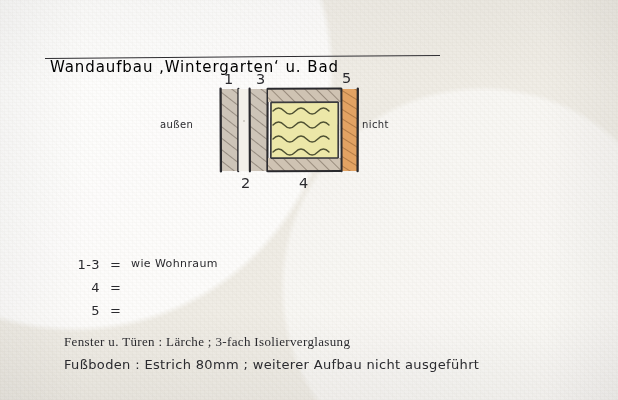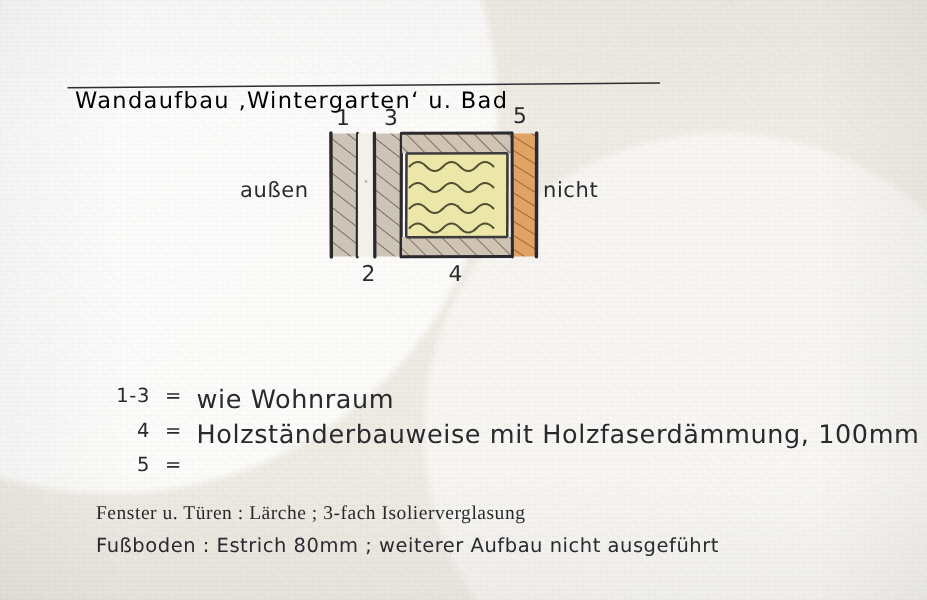--- a/index.html
+++ b/index.html
@@ -46,28 +46,28 @@
     margin-top:31px;
   }
   #title-rule{
     position:absolute;left:45px;top:58px;width:395px;height:0;
     border-top:1.4px solid #2e2d31;
     transform:rotate(-0.45deg);transform-origin:left center;
   }
 
   
   #diagram{position:absolute;left:0;top:0;width:618px;height:400px;}
-  .lbl{position:absolute;font-size:14px;color:#2a2a2e;}
+  .lbl{position:absolute;font-size:10px;color:#2a2a2e;}
   .numlbl{position:absolute;font-size:14.5px;color:#2a2a2e;}
 
   
   #legend{position:absolute;left:0;top:0;width:618px;height:400px;margin-top:45px;}
   .legkey{position:absolute;text-align:right;font-size:13px;color:#2a2a2e;}
   .legeq{position:absolute;font-size:13px;color:#2a2a2e;}
-  .legval{position:absolute;font-size:17px;color:#2a2a2e;}
+  .legval{position:absolute;font-size:11px;color:#2a2a2e;}
   .note{position:absolute;font-size:13px;color:#2a2a2e;letter-spacing:.35px;}
 </style>
 </head>
 <body>
 
 <div id="paper"></div>
 <div id="grain"></div>
 <div id="shade"></div>
 
 <div id="sheet">
@@ -161,21 +161,20 @@
   <div class="numlbl ink" style="left:299px;top:175px;">4</div>
 
   <div id="legend">
 
     <div class="legkey ink" style="left:40px;top:212px;width:60px;">1-3</div>
     <div class="legeq  ink" style="left:110px;top:212px;">=</div>
     <div class="legval ink" style="left:131px;top:212px;">wie Wohnraum</div>
 
     <div class="legkey ink" style="left:40px;top:235px;width:60px;">4</div>
     <div class="legeq  ink" style="left:110px;top:235px;">=</div>
-    <div class="legval ink" style="left:131px;top:235px;">Holzständerbauweise mit Holzfaserdämmung, 100mm</div>
 
     <div class="legkey ink" style="left:40px;top:258px;width:60px;">5</div>
     <div class="legeq  ink" style="left:110px;top:258px;">=</div>
 
     <div class="note ink" style="left:64px;top:289px;font-family:Liberation Serif, serif;">Fenster u. Türen :  Lärche ;  3-fach Isolierverglasung</div>
     <div class="note ink" style="left:64px;top:312px;">Fußboden :  Estrich 80mm ;  weiterer Aufbau nicht ausgeführt</div>
   </div>
 
 </div>
 

